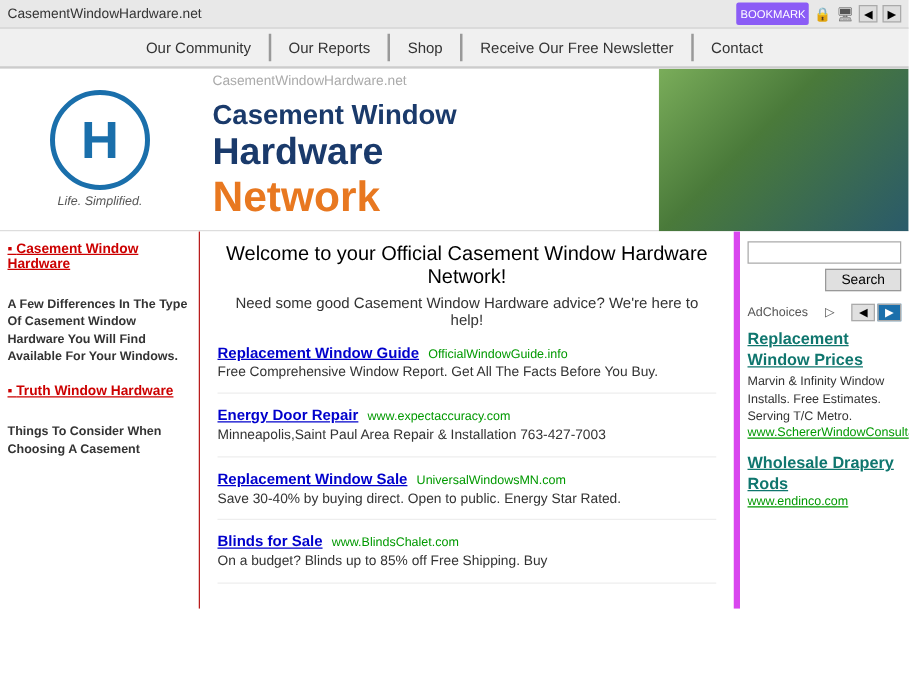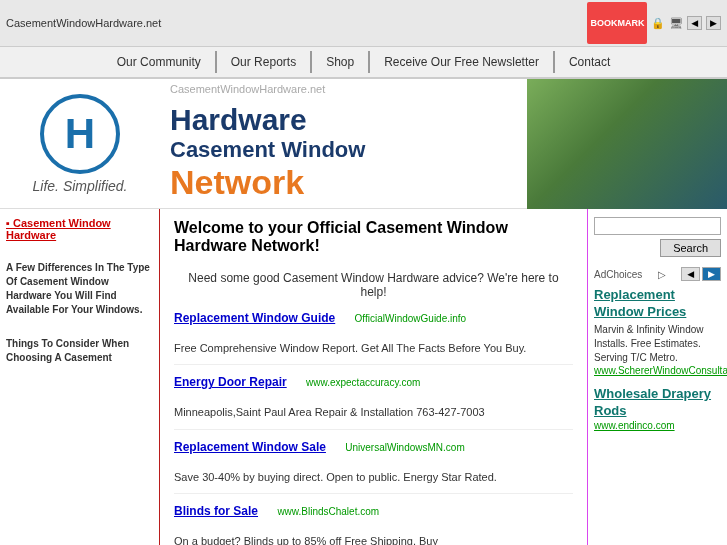--- a/index.html
+++ b/index.html
@@ -2,34 +2,34 @@
 <html><head>
   <meta charset="utf-8">
   <style>
     * { margin: 0; padding: 0; box-sizing: border-box; }
     body { font-family: Arial, sans-serif; font-size: 12px; background: #fff; width: 727px; overflow-x: hidden; }
 
     
     #top-bar { background: #e8e8e8; border-bottom: 1px solid #ccc; padding: 2px 6px; display: flex; justify-content: space-between; align-items: center; }
     #top-bar-url { font-size: 11px; color: #333; }
     #bookmark-area { display: flex; align-items: center; gap: 4px; font-size: 11px; color: #555; }
-    .bookmark-icon { background: #ef4444; color: #fff; font-size: 9px; padding: 16px 3px; border-radius: 2px; font-weight: bold; }
+    .bookmark-icon { background: #8b5cf6; color: #fff; font-size: 9px; padding: 4px 3px; border-radius: 2px; }
     .browser-btn { background: #ddd; border: 1px solid #aaa; font-size: 9px; padding: 0 3px; cursor: pointer; height: 14px; }
 
     
     #nav-bar { background: #f0f0f0; border-bottom: 2px solid #ccc; display: flex; justify-content: center; align-items: center; padding: 4px 0; gap: 0; }
     .nav-item { padding: 4px 14px; font-size: 12px; color: #333; border-left: 2px solid #999; cursor: pointer; text-decoration: none; }
     .nav-item:first-child { border-left: none; }
 
     
     #header { background: #fff; display: flex; align-items: center; border-bottom: 1px solid #ddd; position: relative; height: 130px; }
     #logo-area { width: 160px; min-width: 160px; display: flex; flex-direction: column; align-items: center; justify-content: center; padding: 10px; height: 100%; }
     #logo-circle { width: 80px; height: 80px; border-radius: 50%; border: 4px solid #1a6fab; display: flex; align-items: center; justify-content: center; background: #fff; }
     #logo-h { font-size: 42px; font-weight: bold; color: #1a6fab; line-height: 1; }
-    #logo-tagline { font-size: 14px; color: #555; margin-top: 4px; font-style: italic; }
+    #logo-tagline { font-size: 10px; color: #555; margin-top: 4px; font-style: italic; }
     #header-main { flex: 1; display: flex; flex-direction: column; justify-content: center; padding: 10px 0 10px 10px; position: relative; }
     #site-domain { color: #aaa; font-size: 11px; position: absolute; top: 8px; left: 10px; }
     #header-title { display: flex; flex-direction: column; margin-top: 18px; }
     #header-line1 { font-size: 22px; font-weight: bold; color: #1a3a6b; }
     #header-line2 { font-size: 30px; font-weight: bold; color: #1a3a6b; }
     #header-line3 { font-size: 34px; font-weight: bold; color: #e87820; }
     #header-photo { width: 200px; min-width: 200px; height: 130px; background: #6a8a4a; overflow: hidden; display: flex; align-items: center; justify-content: center; }
     #header-photo-placeholder { width: 100%; height: 100%; background: linear-gradient(135deg, #7aad5a 0%, #4a7a3a 40%, #2a5a6a 100%); }
 
     
@@ -37,29 +37,29 @@
 
     
     #sidebar { width: 160px; min-width: 160px; padding: 8px 6px; background: #fff; border-right: 1px solid #b91c1c; }
     .sidebar-item { margin-bottom: 14px; }
     .sidebar-item-title { font-size: 11px; font-weight: bold; color: #c00; text-decoration: underline; cursor: pointer; }
     .sidebar-item-title::before { content: '▪ '; color: #c00; }
     .sidebar-item-text { font-size: 10px; color: #333; line-height: 1.4; margin-top: 20px; font-weight: bold; }
 
     
     #content { flex: 1; padding: 10px 14px; }
-    #welcome-heading { font-size: 16px; font-weight: bold; color: #000; text-align: left; margin-bottom: 16px; }
+    #welcome-heading { font-size: 16px; font-weight: normal; color: #000; text-align: center; margin-bottom: 4px; }
     #welcome-subtext { font-size: 12px; color: #333; text-align: center; margin-bottom: 12px; }
     .ad-link-item { margin-bottom: 10px; border-bottom: 1px solid #eee; padding-bottom: 8px; }
     .ad-link-title { font-size: 12px; font-weight: bold; color: #00c; text-decoration: underline; cursor: pointer; }
-    .ad-link-url { font-size: 10px; color: #090; margin-left: 16px; text-align: center; }
-    .ad-link-desc { font-size: 11px; color: #333; margin-top: 16px; line-height: 1.4; }
+    .ad-link-url { font-size: 10px; color: #090; margin-left: 4px; text-align: center; }
+    .ad-link-desc { font-size: 11px; color: #333; margin-top: 2px; line-height: 1.4; }
 
     
-    #right-sidebar { width: 140px; min-width: 140px; padding: 8px 6px; background: #fff; border-left: 1px solid #d946ef; }
+    #right-sidebar { width: 140px; min-width: 140px; padding: 8px 6px; background: #fff; border-left: 5px solid #d946ef; }
     #search-box { display: flex; flex-direction: column; gap: 4px; margin-bottom: 10px; }
     #search-input { width: 100%; border: 1px solid #aaa; padding: 2px 4px; font-size: 11px; }
     #search-btn { align-self: flex-end; background: #e0e0e0; border: 1px solid #999; padding: 2px 12px; font-size: 11px; cursor: pointer; }
     #adchoices { font-size: 10px; color: #555; display: flex; align-items: center; gap: 3px; margin-bottom: 6px; justify-content: space-between; }
     .ad-nav-btn { background: #e0e0e0; border: 1px solid #aaa; font-size: 9px; padding: 1px 5px; cursor: pointer; }
     .ad-nav-btn.active { background: #1a6fab; color: #fff; }
     .right-ad-item { margin-bottom: 10px; }
     .right-ad-title { font-size: 13px; font-weight: bold; color: #0f766e; text-decoration: underline; cursor: pointer; line-height: 1.3; }
     .right-ad-desc { font-size: 10px; color: #333; line-height: 1.4; margin-top: 2px; }
     .right-ad-url { font-size: 10px; color: #090; text-decoration: underline; cursor: pointer; }
@@ -89,38 +89,39 @@
 <div id="header">
   <div id="logo-area">
     <div id="logo-circle">
       <span id="logo-h">H</span>
     </div>
     <span id="logo-tagline">Life. Simplified.</span>
   </div>
   <div id="header-main">
     <span id="site-domain">CasementWindowHardware.net</span>
     <div id="header-title">
+      <span id="header-line1">Casement Window</span>
       <span id="header-line2">Hardware</span>
-      <span id="header-line1">Casement Window</span>
       <span id="header-line3">Network</span>
     </div>
   </div>
   <div id="header-photo">
     <div id="header-photo-placeholder"></div>
   </div>
 </div>
 
 <div id="main">
 
   <div id="sidebar">
       <div class="sidebar-item">
         <div class="sidebar-item-title">Casement Window Hardware</div>
                      <div class="sidebar-item-text">A Few Differences In The Type Of Casement Window Hardware You Will Find Available For Your Windows.</div>
       </div>
       <div class="sidebar-item">
+        <div class="sidebar-item-title">Truth Window Hardware</div>
       </div>
       <div class="sidebar-item">
                      <div class="sidebar-item-text">Things To Consider When Choosing A Casement</div>
       </div>
     </div>
 
   <div id="content">
     <div id="welcome-heading">Welcome to your Official Casement Window Hardware Network!</div>
     <div id="welcome-subtext">Need some good Casement Window Hardware advice? We're here to help!</div>
     <div id="ads-list">

